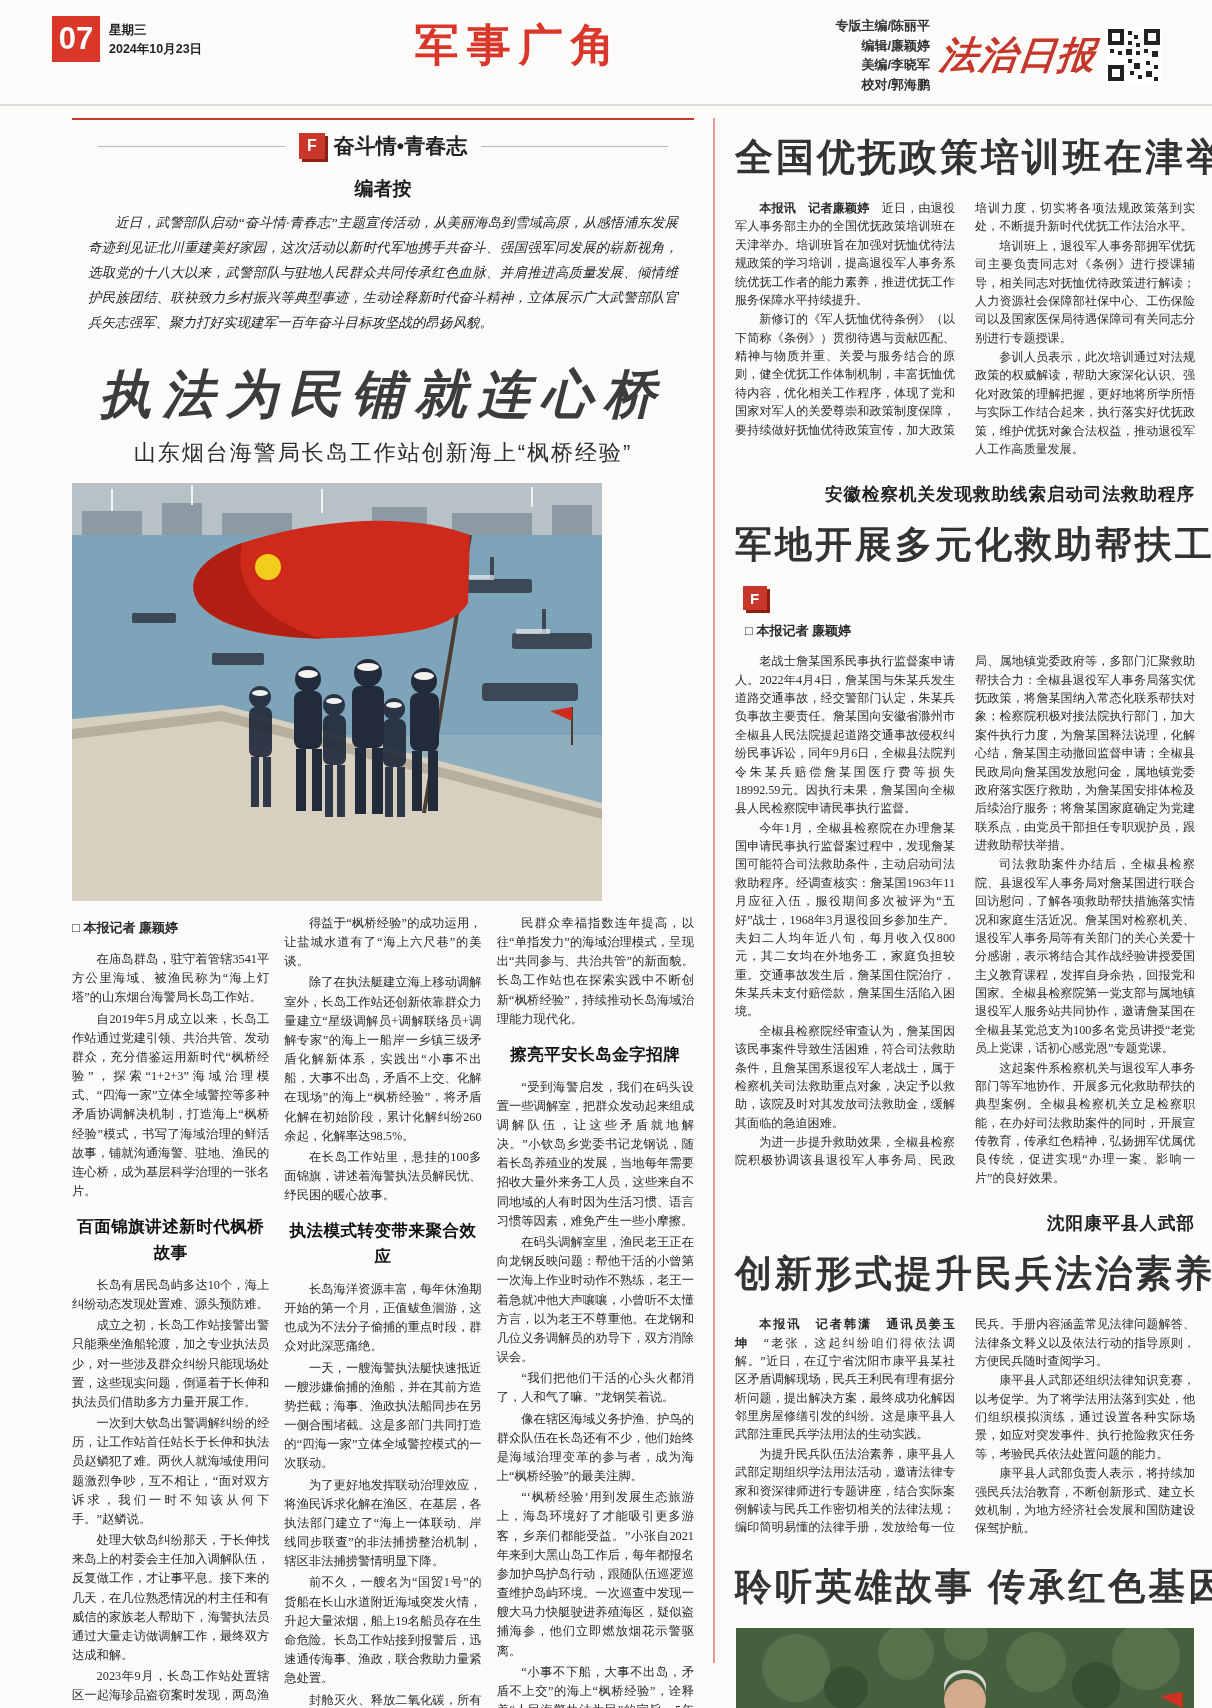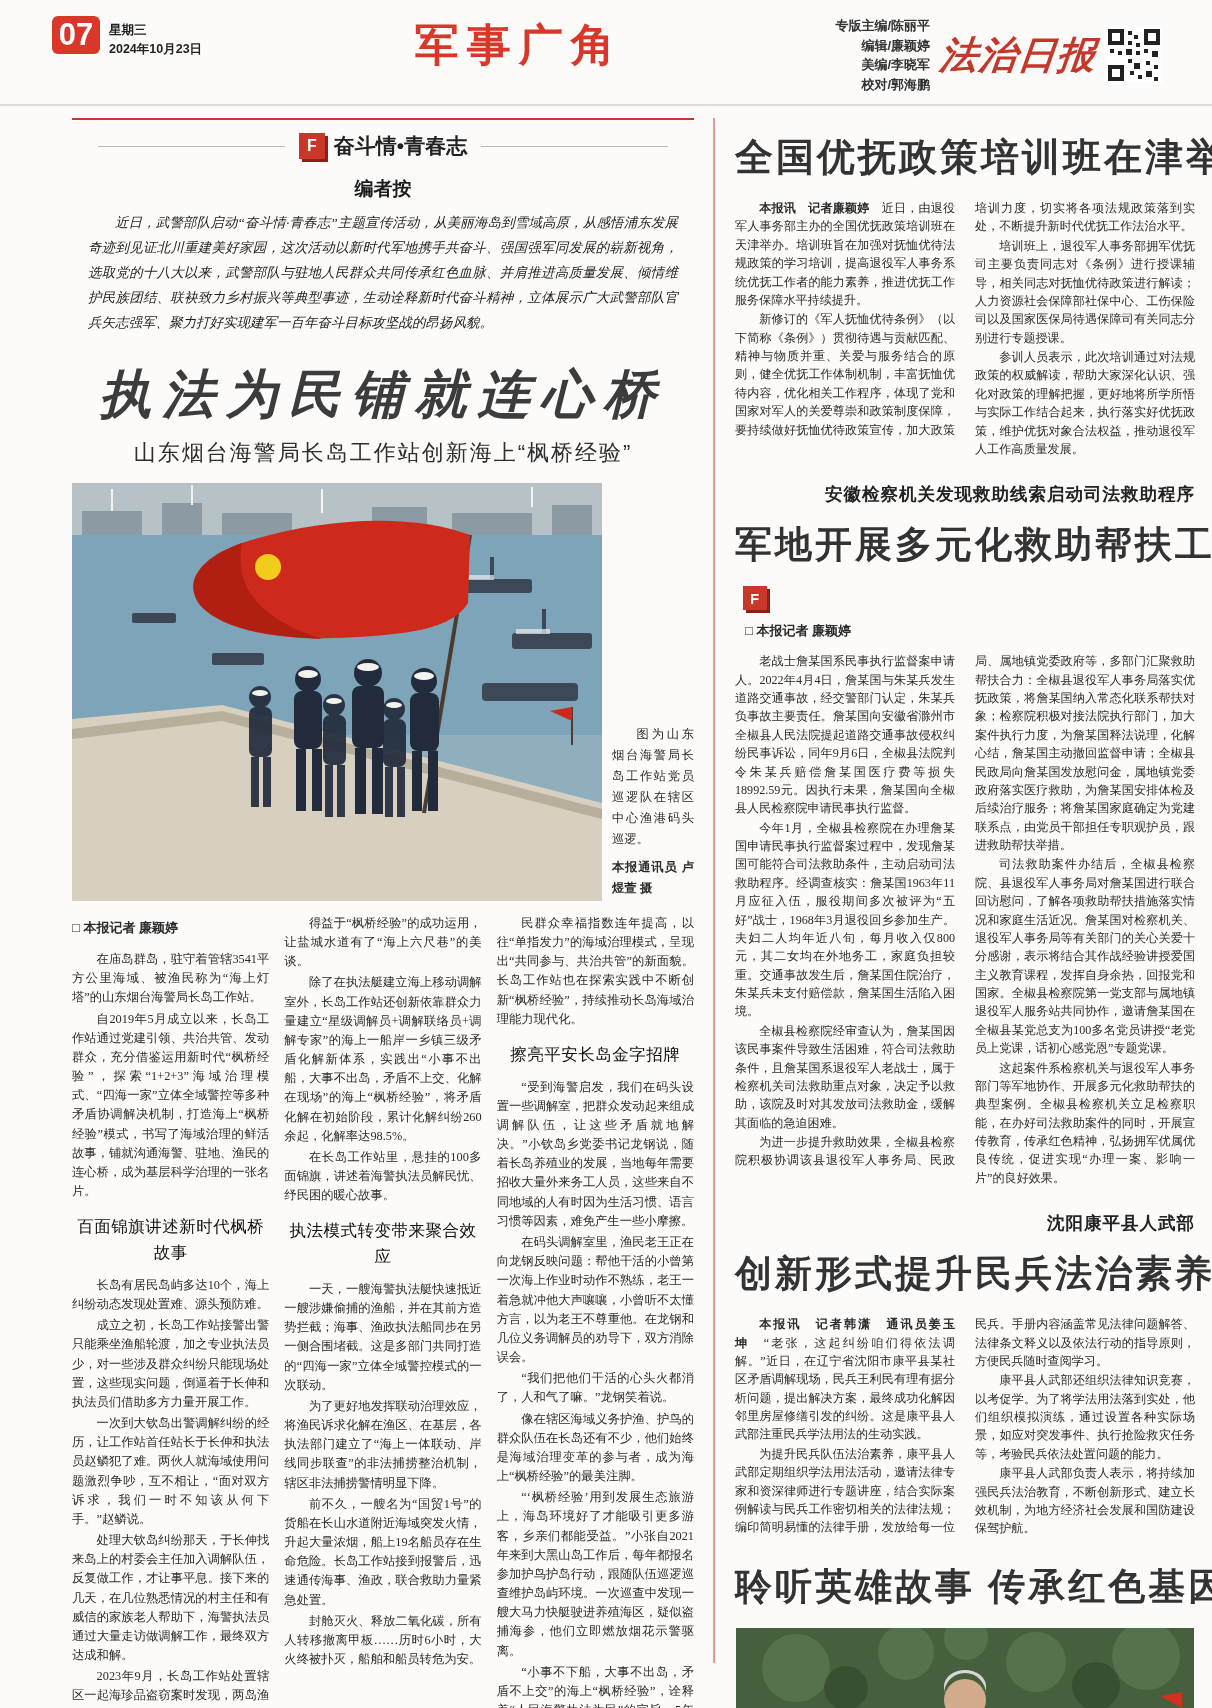--- a/index.html
+++ b/index.html
@@ -1,22 +1,22 @@
 <!DOCTYPE html>
 <html><head>
 <meta charset="utf-8">
 <style>
   html,body{margin:0;padding:0;}
   .page{width:1212px;height:1708px;background:#fcfbf9;position:relative;overflow:hidden;
         font-family:"Liberation Serif",serif;color:#2b2b2b;}
   
   .page-header{display:flex;align-items:flex-start;padding:16px 50px 6px 52px;}
   .ph-left{display:flex;align-items:flex-start;}
-  .page-num{width:48px;height:38px;background:#d8372a;color:#fff;display:flex;align-items:center;justify-content:center;
-            font-family:"Liberation Sans",sans-serif;font-weight:bold;font-size:31px;border-radius:6px;}
+  .page-num{width:48px;height:46px;background:#d8372a;color:#fff;display:flex;align-items:center;justify-content:center;
+            font-family:"Liberation Sans",sans-serif;font-weight:bold;font-size:31px;border-radius:0;}
   .date-block{margin-left:9px;padding-top:5px;font-family:"Liberation Sans",sans-serif;
               font-size:12.5px;font-weight:bold;color:#222;line-height:1.55;}
   .ph-center{flex:1;text-align:center;font-family:"Liberation Sans",sans-serif;font-weight:900;
              font-size:44px;color:#d8372a;letter-spacing:8px;margin-top:0px;}
   .ph-right{display:flex;align-items:center;gap:10px;}
   .credits{font-family:"Liberation Sans",sans-serif;font-size:13px;font-weight:bold;color:#333;
            text-align:right;line-height:1.5;}
   .masthead{font-family:"DejaVu Serif",serif;font-style:italic;font-weight:bold;color:#c5372a;
             font-size:38px;white-space:nowrap;transform:skewX(-6deg);letter-spacing:1px;}
   .qr{width:56px;height:56px;}
@@ -47,21 +47,21 @@
   .main-photo{width:530px;height:418px;flex:none;background:#9db7c2;overflow:hidden;}
   .photo-caption{width:82px;display:flex;flex-direction:column;justify-content:flex-end;
                  font-size:12.3px;line-height:1.72;text-align:justify;padding-bottom:2px;}
   .photo-caption .cap{text-indent:2em;margin:0;}
   .photo-caption .credit{font-family:"Liberation Sans",sans-serif;font-weight:bold;margin:6px 0 0 0;}
   .cols{display:flex;gap:15px;margin-top:13px;height:798px;overflow:hidden;}
   .col{flex:1;font-size:12.3px;line-height:1.56;text-align:justify;min-width:0;}
   .col p{margin:0 0 2px 0;text-indent:2em;}
   .col p.byline{font-family:"Liberation Sans",sans-serif;font-weight:bold;text-indent:0;
                 font-size:13px;margin:4px 0 12px 0;}
-  .col h3{font-family:"Liberation Sans",sans-serif;font-weight:400;font-size:16.5px;text-align:center;
+  .col h3{font-family:"Liberation Sans",sans-serif;font-weight:700;font-size:16.5px;text-align:center;
           margin:13px 0 10px 0;color:#111;letter-spacing:0.5px;}
   
   article{margin-bottom:24px;}
   .a-kicker{text-align:right;font-family:Liberation Sans, sans-serif;font-weight:900;font-size:17.5px;
             color:#222;margin:4px 0 4px 0;letter-spacing:1px;}
   .a-headline{text-align:center;font-family:"Liberation Sans",sans-serif;font-weight:900;color:#333;
               font-size:37px;letter-spacing:3px;margin:14px 0 16px 0;white-space:nowrap;}
   .a-headline.h1a{margin-top:22px;font-size:38px;}
   .tag-row{display:flex;align-items:center;justify-content:flex-start;gap:10px;margin:2px 0 12px 8px;
            font-family:"Liberation Sans",sans-serif;font-size:20px;color:#3e3e3e;letter-spacing:1px;}
@@ -230,43 +230,40 @@
                 <ellipse cx="296" cy="184" rx="11" ry="4"></ellipse>
               <ellipse cx="352" cy="193" rx="10" ry="4"></ellipse>
                 <ellipse cx="188" cy="210" rx="8" ry="3"></ellipse>
               <ellipse cx="262" cy="218" rx="8" ry="3"></ellipse>
                 <ellipse cx="322" cy="222" rx="8" ry="3"></ellipse>
             </g>
             <line x1="500" y1="262" x2="500" y2="224" stroke="#4a3c30" stroke-width="2"></line>
             <polygon points="500,224 478,228 500,238" fill="#ce2a1b"></polygon>
           </svg>
         </div>
-        <div class="photo-caption">
-          <p class="cap">图为山东烟台海警局长岛工作站党员巡逻队在辖区中心渔港码头巡逻。</p>
-          <p class="credit">本报通讯员 卢煜萱 摄</p>
-        </div>
       </div>
 
       <div class="cols" id="main-cols">
           <div class="col">
             <p class="byline">□ 本报记者 廉颖婷</p>
             <p>在庙岛群岛，驻守着管辖3541平方公里海域、被渔民称为“海上灯塔”的山东烟台海警局长岛工作站。</p>
             <p>自2019年5月成立以来，长岛工作站通过党建引领、共治共管、发动群众，充分借鉴运用新时代“枫桥经验”，探索“1+2+3”海域治理模式、“四海一家”立体全域警控等多种矛盾协调解决机制，打造海上“枫桥经验”模式，书写了海域治理的鲜活故事，铺就沟通海警、驻地、渔民的连心桥，成为基层科学治理的一张名片。</p>
             <h3>百面锦旗讲述新时代枫桥故事</h3>
             <p>长岛有居民岛屿多达10个，海上纠纷动态发现处置难、源头预防难。</p>
             <p>成立之初，长岛工作站接警出警只能乘坐渔船轮渡，加之专业执法员少，对一些涉及群众纠纷只能现场处置，这些现实问题，倒逼着于长伸和执法员们借助多方力量开展工作。</p>
             <p>一次到大钦岛出警调解纠纷的经历，让工作站首任站长于长伸和执法员赵鳞犯了难。两伙人就海域使用问题激烈争吵，互不相让，“面对双方诉求，我们一时不知该从何下手。”赵鳞说。</p>
             <p>处理大钦岛纠纷那天，于长伸找来岛上的村委会主任加入调解队伍，反复做工作，才让事平息。接下来的几天，在几位熟悉情况的村主任和有威信的家族老人帮助下，海警执法员通过大量走访做调解工作，最终双方达成和解。</p>
             <p>2023年9月，长岛工作站处置辖区一起海珍品盗窃案时发现，两岛渔民因海域养殖问题积怨颇深。执法员联合各岛10余名代表进行“背对背”调解，并在执法艇上设置海上移动调解室，最终圆满解决养殖区域划分等问题。</p>
           </div>
           <div class="col">
             <p>得益于“枫桥经验”的成功运用，让盐城水道有了“海上六尺巷”的美谈。</p>
             <p>除了在执法艇建立海上移动调解室外，长岛工作站还创新依靠群众力量建立“星级调解员+调解联络员+调解专家”的海上一船岸一乡镇三级矛盾化解新体系，实践出“小事不出船，大事不出岛，矛盾不上交、化解在现场”的海上“枫桥经验”，将矛盾化解在初始阶段，累计化解纠纷260余起，化解率达98.5%。</p>
             <p>在长岛工作站里，悬挂的100多面锦旗，讲述着海警执法员解民忧、纾民困的暖心故事。</p>
             <h3>执法模式转变带来聚合效应</h3>
+            <p>长岛海洋资源丰富，每年休渔期开始的第一个月，正值鲅鱼洄游，这也成为不法分子偷捕的重点时段，群众对此深恶痛绝。</p>
             <p>一天，一艘海警执法艇快速抵近一艘涉嫌偷捕的渔船，并在其前方造势拦截；海事、渔政执法船同步在另一侧合围堵截。这是多部门共同打造的“四海一家”立体全域警控模式的一次联动。</p>
             <p>为了更好地发挥联动治理效应，将渔民诉求化解在渔区、在基层，各执法部门建立了“海上一体联动、岸线同步联查”的非法捕捞整治机制，辖区非法捕捞警情明显下降。</p>
             <p>前不久，一艘名为“国贸1号”的货船在长山水道附近海域突发火情，升起大量浓烟，船上19名船员存在生命危险。长岛工作站接到报警后，迅速通传海事、渔政，联合救助力量紧急处置。</p>
             <p>封舱灭火、释放二氧化碳，所有人转移撤离甲板……历时6小时，大火终被扑灭，船舶和船员转危为安。</p>
           </div>
           <div class="col">
             <p>民群众幸福指数连年提高，以往“单指发力”的海域治理模式，呈现出“共同参与、共治共管”的新面貌。长岛工作站也在探索实践中不断创新“枫桥经验”，持续推动长岛海域治理能力现代化。</p>
             <h3>擦亮平安长岛金字招牌</h3>
             <p>“受到海警启发，我们在码头设置一些调解室，把群众发动起来组成调解队伍，让这些矛盾就地解决。”小钦岛乡党委书记龙钢说，随着长岛养殖业的发展，当地每年需要招收大量外来务工人员，这些来自不同地域的人有时因为生活习惯、语言习惯等因素，难免产生一些小摩擦。</p>
             <p>在码头调解室里，渔民老王正在向龙钢反映问题：帮他干活的小曾第一次海上作业时动作不熟练，老王一着急就冲他大声嚷嚷，小曾听不太懂方言，以为老王不尊重他。在龙钢和几位义务调解员的劝导下，双方消除误会。</p>

